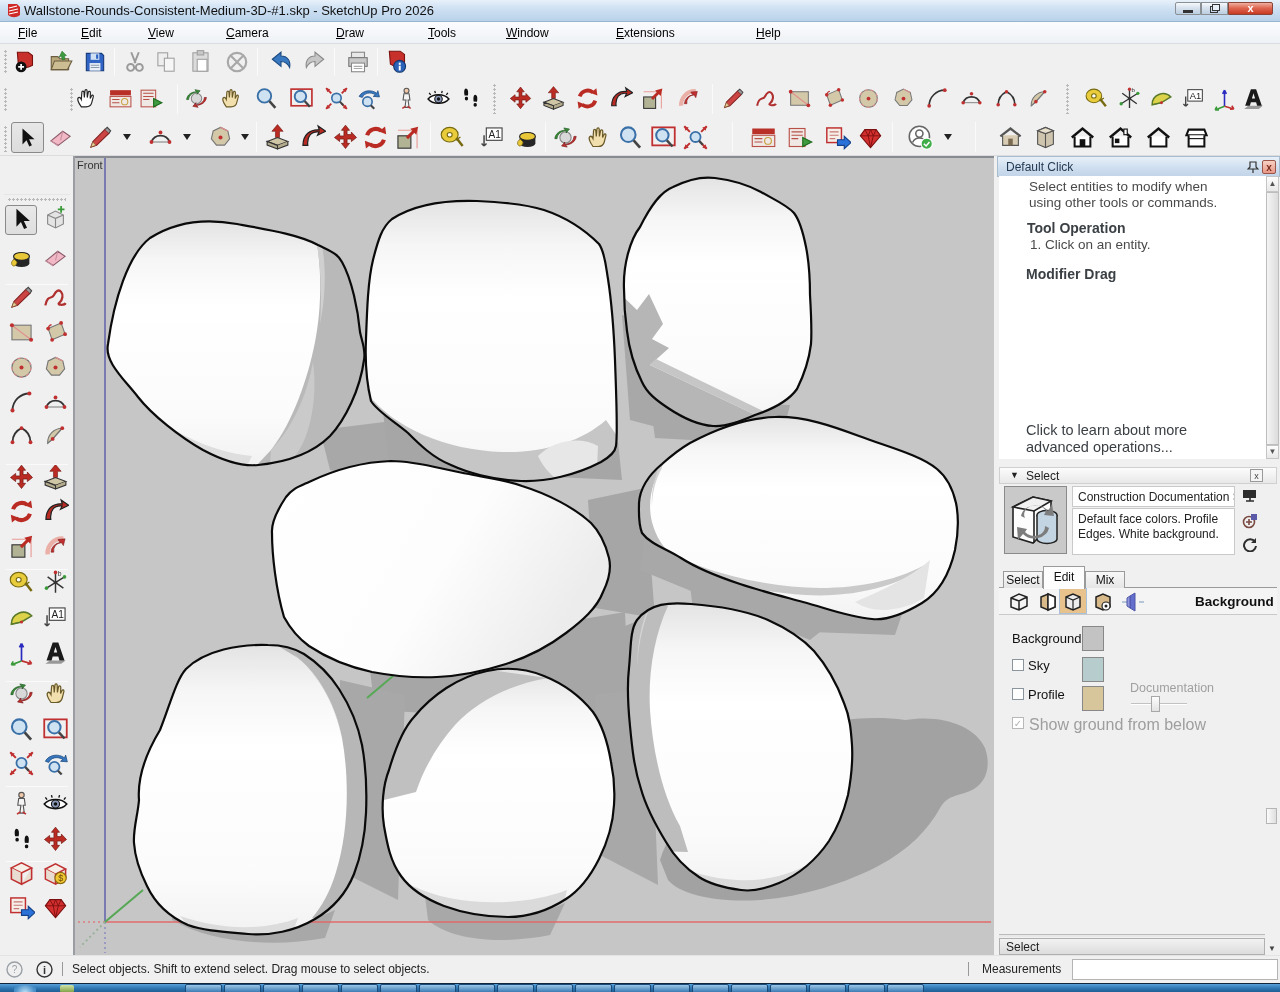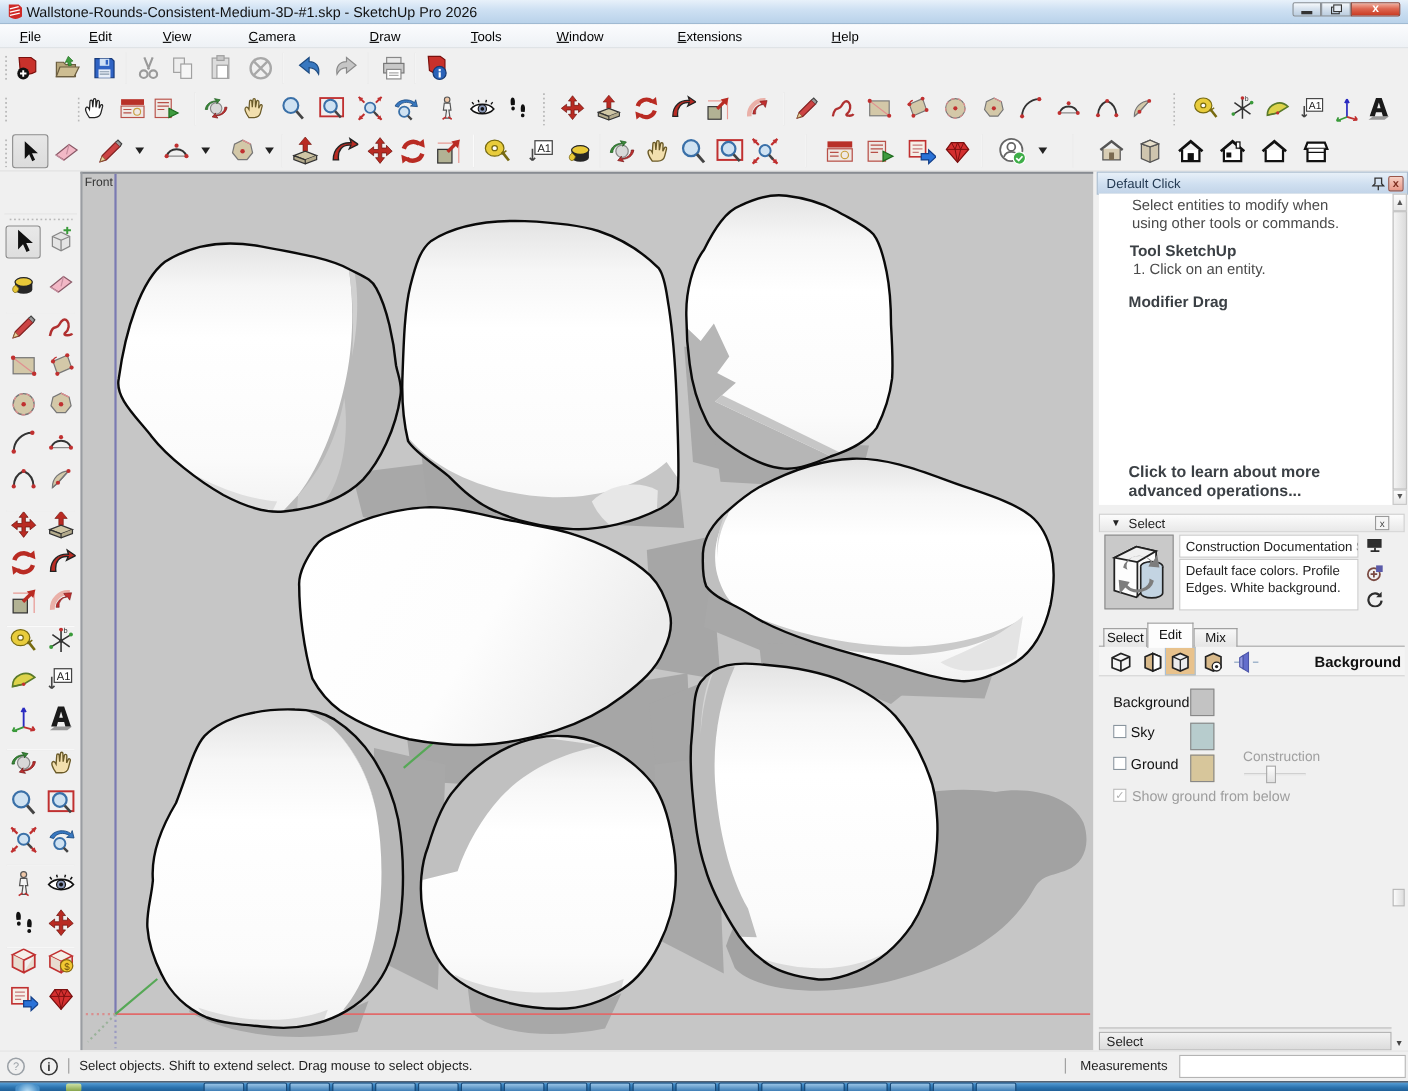--- a/index.html
+++ b/index.html
@@ -871,24 +871,24 @@
  <div class="abs" style="left:0;top:0;width:283px;height:21px;background:linear-gradient(#e8f0f8,#cfdff0 55%,#c2d4e8);border:1px solid #a8bcd0">
    <div class="abs" style="left:8px;top:3px;font-size:12px;color:#243a52">Default Click</div>
    <svg class="abs" style="left:249px;top:4px" width="12" height="13" viewBox="0 0 12 13">
         <path d="M3 1h6v5l2 2H1l2-2zM6 8v4" stroke="#333" stroke-width="1.2" fill="none"></path>
       </svg>
    <div class="abs" style="left:264px;top:3px;width:14px;height:14px;background:linear-gradient(#f7d0c4,#e89888);border:1px solid #9a5548;border-radius:2px;color:#7c2d1f;font-size:10px;font-weight:bold;text-align:center;line-height:13px">x</div>
  </div>
 
  <div class="abs" style="left:2px;top:20px;width:267px;height:283px;background:#fff;overflow:hidden">
    <div class="abs" style="left:30px;top:3px;width:240px;font-size:13.5px;line-height:15.7px;color:#4a4a4a">Select entities to modify when<br>using other tools or commands.</div>
-   <div class="abs" style="left:28px;top:44px;font-size:14px;font-weight:bold;color:#3b4045">Tool SketchUp</div>
+   <div class="abs" style="left:28px;top:44px;font-size:14px;font-weight:bold;color:#3b4045">Tool Operation</div>
    <div class="abs" style="left:31px;top:61px;font-size:13.5px;color:#4a4a4a">1. Click on an entity.</div>
    <div class="abs" style="left:27px;top:90px;font-size:14px;font-weight:bold;color:#3b4045">Modifier Drag</div>
-   <div class="abs" style="left:27px;top:246px;width:240px;font-size:14.5px;font-weight:bold;color:#3b4045;line-height:16.5px">Click to learn about more<br>advanced operations...</div>
+   <div class="abs" style="left:27px;top:246px;width:240px;font-size:14.5px;font-weight:normal;color:#3b4045;line-height:16.5px">Click to learn about more<br>advanced operations...</div>
  </div>
 
  <div class="abs" style="left:269px;top:20px;width:13px;height:283px;background:#f0f0f0">
    <div class="abs" style="left:0;top:0;width:13px;height:16px;background:linear-gradient(#fdfdfd,#e8e8e8);border:1px solid #c5c5c5;font-size:8px;text-align:center;line-height:14px;color:#555">▲</div>
    <div class="abs" style="left:0;top:16px;width:13px;height:253px;background:linear-gradient(90deg,#f4f4f4,#dcdcdc);border:1px solid #bdbdbd"></div>
    <div class="abs" style="left:0;top:269px;width:13px;height:14px;background:linear-gradient(#fdfdfd,#e8e8e8);border:1px solid #c5c5c5;font-size:8px;text-align:center;line-height:12px;color:#555">▼</div>
  </div>
 
  <div class="abs" style="left:2px;top:311px;width:278px;height:17px;background:linear-gradient(#fcfcfc,#e8e8e8);border:1px solid #d0d0d0;font-size:12px;color:#222">
    <span class="abs" style="left:10px;top:2px;font-size:9px">▼</span>
@@ -958,27 +958,27 @@
    <div class="abs" style="left:196px;top:6px;font-size:13.5px;font-weight:bold;color:#111">Background</div>
  </div>
 
  <div class="abs" style="left:2px;top:459px;width:278px;height:125px;background:#f0f0f0">
    <div class="abs" style="left:13px;top:16px;font-size:13px;color:#111">Background</div>
    <div class="abs" style="left:83px;top:11px;width:22px;height:25px;background:#c3c3c3;border:1px solid #888"></div>
    <div class="chk" style="left:13px;top:44px"></div>
    <div class="abs" style="left:29px;top:43px;font-size:13px;color:#111">Sky</div>
    <div class="abs" style="left:83px;top:42px;width:22px;height:25px;background:#b7cccd;border:1px solid #888"></div>
    <div class="chk" style="left:13px;top:73px"></div>
-   <div class="abs" style="left:29px;top:72px;font-size:13px;color:#111">Ground</div>
+   <div class="abs" style="left:29px;top:72px;font-size:13px;color:#111">Profile</div>
    <div class="abs" style="left:83px;top:71px;width:22px;height:25px;background:#d7c69b;border:1px solid #888"></div>
-   <div class="abs" style="left:131px;top:66px;font-size:12.5px;color:#a0a0a0">Construction</div>
+   <div class="abs" style="left:131px;top:66px;font-size:12.5px;color:#a0a0a0">Documentation</div>
    <div class="abs" style="left:132px;top:88px;width:56px;height:2px;background:#c2c2c2;border-bottom:1px solid #fff"></div>
    <div class="abs" style="left:152px;top:81px;width:9px;height:16px;background:linear-gradient(#fdfdfd,#e2e2e2);border:1px solid #a8a8a8"></div>
    <div class="chk" style="left:13px;top:102px;border-color:#b8b8b8;color:#b0b0b0;font-size:10px;text-align:center;line-height:11px">✓</div>
-   <div class="abs" style="left:30px;top:101px;font-size:13px;color:#9e9e9e">Show ground from below</div>
+   <div class="abs" style="left:30px;top:101px;font-size:16px;color:#9e9e9e">Show ground from below</div>
  </div>
 
  <div class="abs" style="left:269px;top:652px;width:11px;height:16px;background:linear-gradient(90deg,#fbfbfb,#dedede);border:1px solid #b5b5b5"></div>
 
  <div class="abs" style="left:2px;top:778px;width:266px;height:3px;background:#e8e8e8;border-top:1px solid #bbb"></div>
  <div class="abs" style="left:2px;top:782px;width:266px;height:17px;background:linear-gradient(#f2f2f2,#dcdcdc);border:1px solid #b0b0b0;font-size:12px;color:#222">
       <span class="abs" style="left:6px;top:1px">Select</span>
     </div>
  <div class="abs" style="left:271px;top:788px;font-size:8px;color:#444">▼</div>
 </div>

